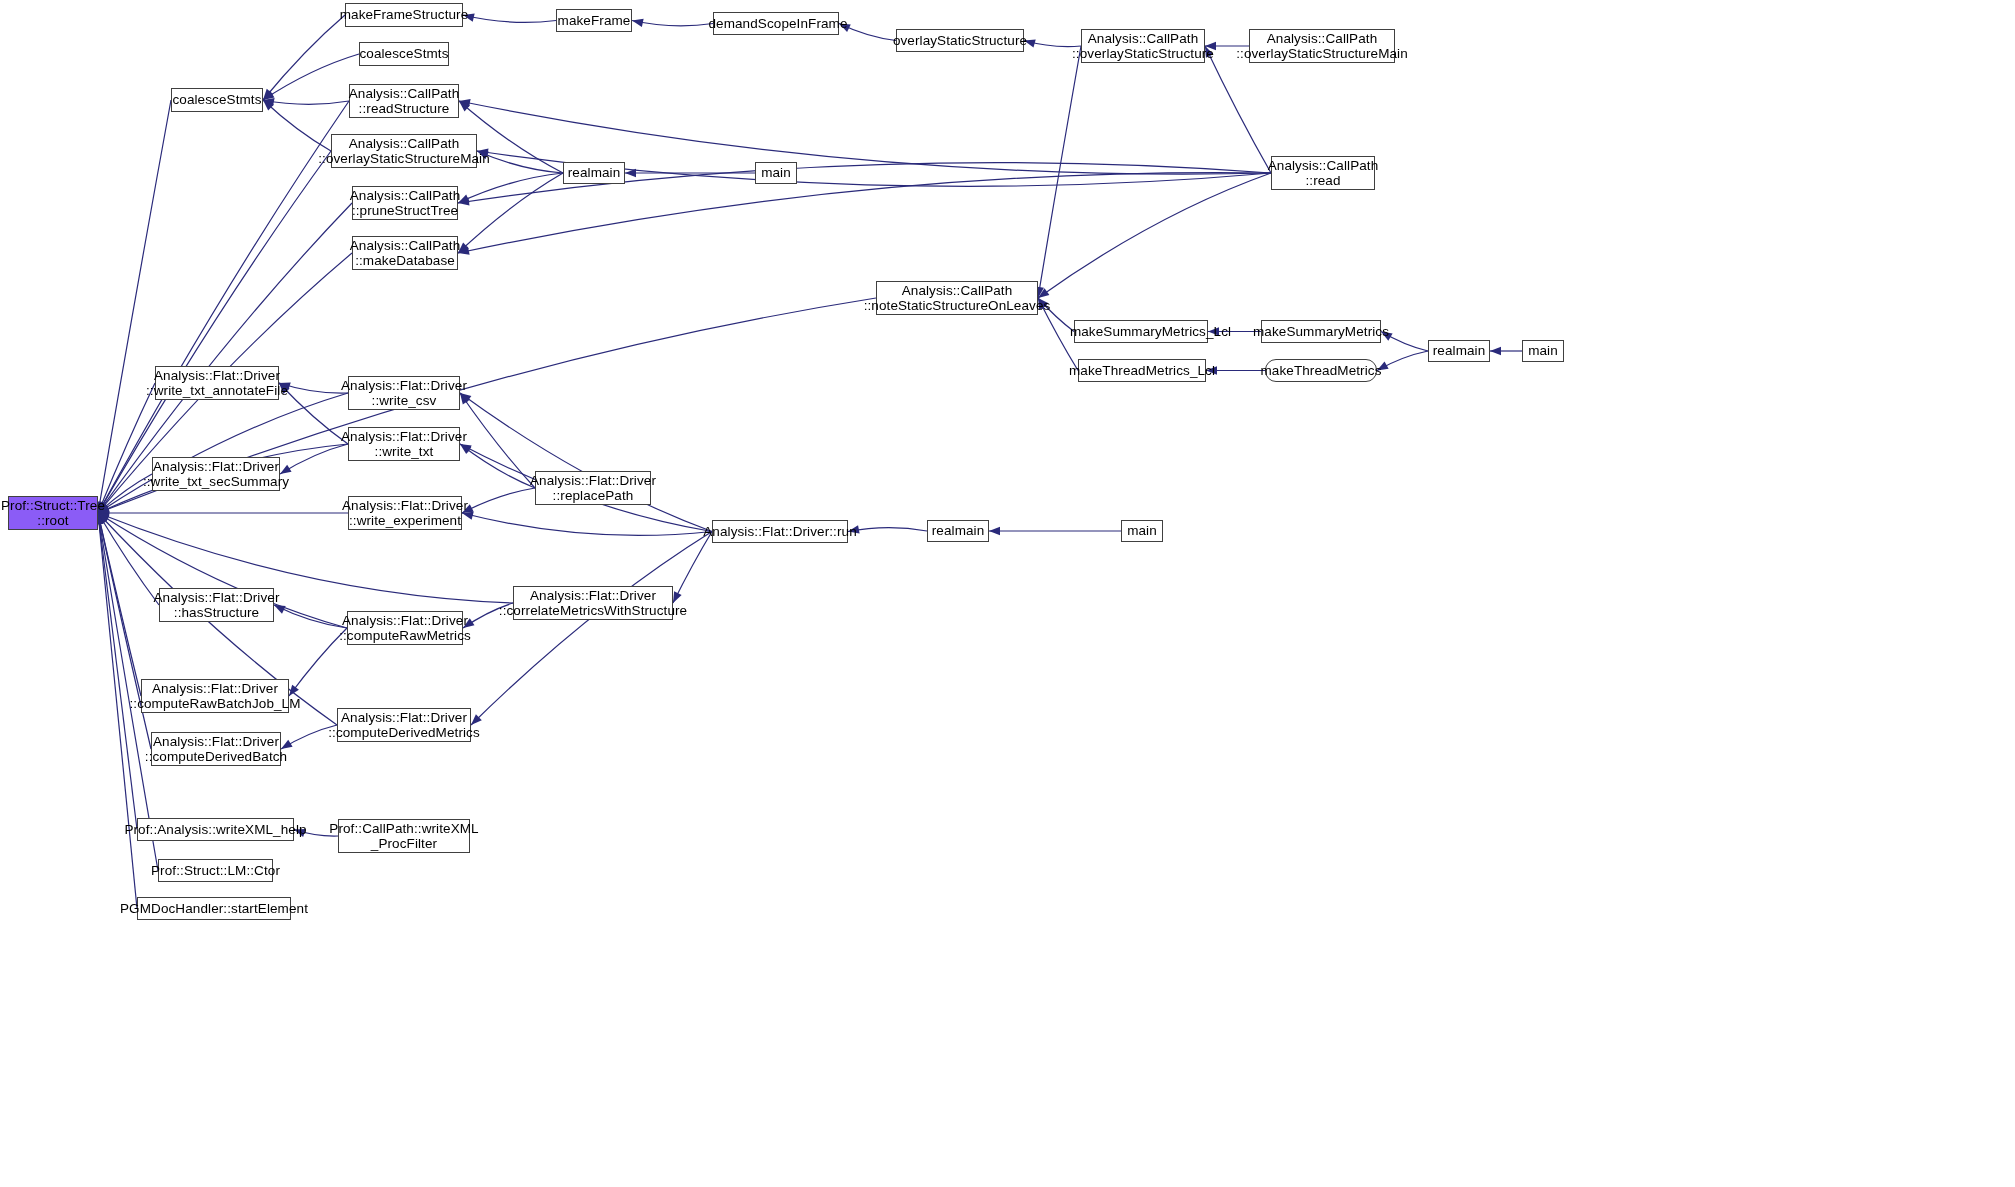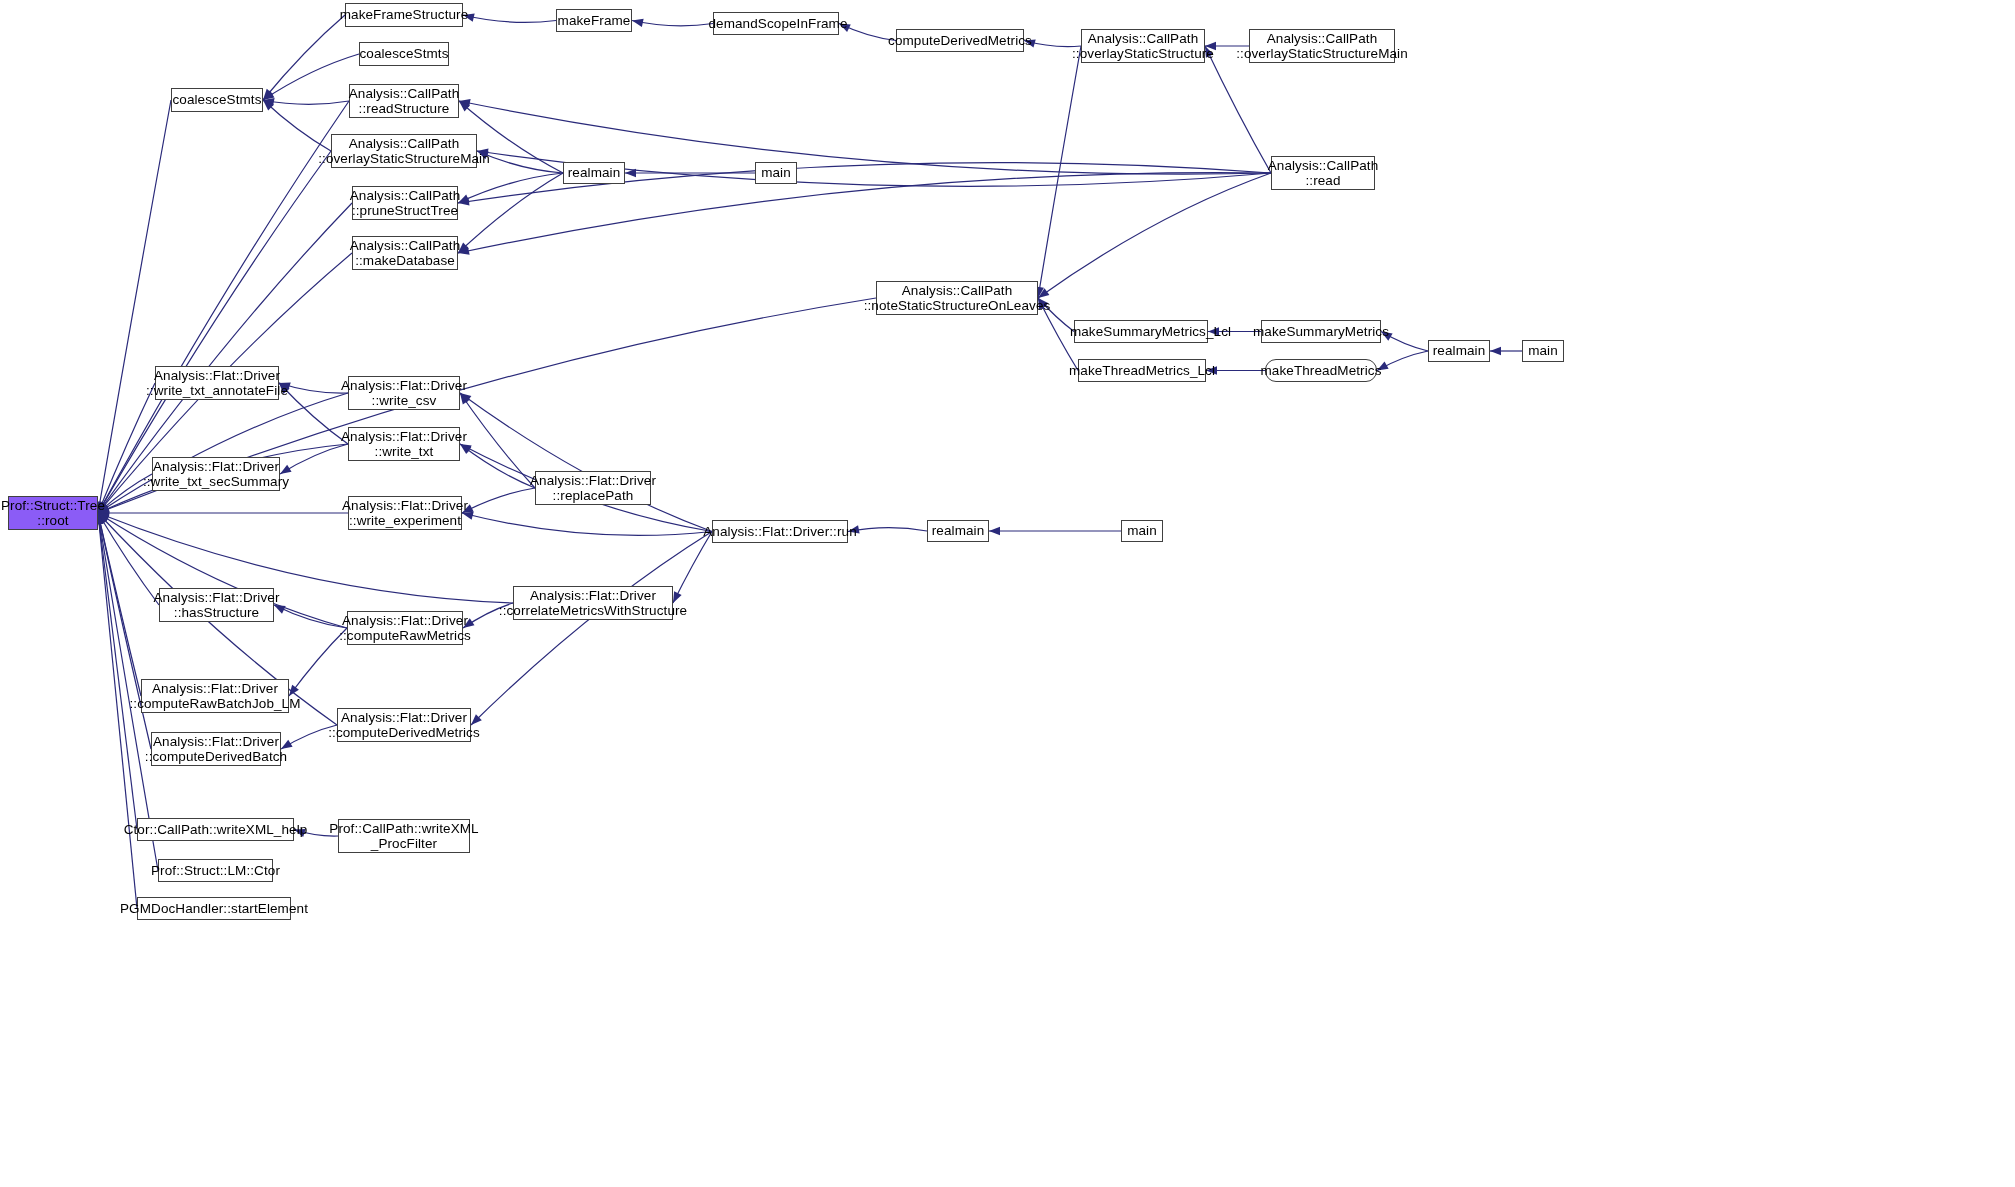--- a/index.html
+++ b/index.html
@@ -320,21 +320,21 @@
       <div class="node" style="left: 349px; top: 84px; width: 110px; height: 34px;"><span class="lbl">Analysis::CallPath
 ::readStructure</span></div>
       <div class="node" style="left: 331px; top: 134px; width: 146px; height: 34px;"><span class="lbl">Analysis::CallPath
 ::overlayStaticStructureMain</span></div>
       <div class="node" style="left: 352px; top: 186px; width: 106px; height: 34px;"><span class="lbl">Analysis::CallPath
 ::pruneStructTree</span></div>
       <div class="node" style="left: 352px; top: 236px; width: 106px; height: 34px;"><span class="lbl">Analysis::CallPath
 ::makeDatabase</span></div>
       <div class="node" style="left: 556px; top: 9px; width: 76px; height: 23px;"><span class="lbl">makeFrame</span></div>
       <div class="node" style="left: 713px; top: 12px; width: 126px; height: 23px; padding-left: 8px;"><span class="lbl">demandScopeInFrame</span></div>
-      <div class="node" style="left: 896px; top: 29px; width: 128px; height: 23px;"><span class="lbl">computeDerivedMetrics</span></div>
+      <div class="node" style="left: 896px; top: 29px; width: 128px; height: 23px;"><span class="lbl">overlayStaticStructure</span></div>
       <div class="node" style="left: 563px; top: 162px; width: 62px; height: 22px;"><span class="lbl">realmain</span></div>
       <div class="node" style="left: 755px; top: 162px; width: 42px; height: 22px;"><span class="lbl">main</span></div>
       <div class="node" style="left: 1081px; top: 29px; width: 124px; height: 34px;"><span class="lbl">Analysis::CallPath
 ::overlayStaticStructure</span></div>
       <div class="node" style="left: 1249px; top: 29px; width: 146px; height: 34px;"><span class="lbl">Analysis::CallPath
 ::overlayStaticStructureMain</span></div>
       <div class="node" style="left: 1271px; top: 156px; width: 104px; height: 34px;"><span class="lbl">Analysis::CallPath
 ::read</span></div>
       <div class="node" style="left: 876px; top: 281px; width: 162px; height: 34px;"><span class="lbl">Analysis::CallPath
 ::noteStaticStructureOnLeaves</span></div>
@@ -364,19 +364,19 @@
       <div class="node" style="left: 347px; top: 611px; width: 116px; height: 34px;"><span class="lbl">Analysis::Flat::Driver
 ::computeRawMetrics</span></div>
       <div class="node" style="left: 513px; top: 586px; width: 160px; height: 34px;"><span class="lbl">Analysis::Flat::Driver
 ::correlateMetricsWithStructure</span></div>
       <div class="node" style="left: 141px; top: 679px; width: 148px; height: 34px;"><span class="lbl">Analysis::Flat::Driver
 ::computeRawBatchJob_LM</span></div>
       <div class="node" style="left: 337px; top: 708px; width: 134px; height: 34px;"><span class="lbl">Analysis::Flat::Driver
 ::computeDerivedMetrics</span></div>
       <div class="node" style="left: 151px; top: 732px; width: 130px; height: 34px;"><span class="lbl">Analysis::Flat::Driver
 ::computeDerivedBatch</span></div>
-      <div class="node" style="left: 137px; top: 818px; width: 157px; height: 23px;"><span class="lbl">Ctor::CallPath::writeXML_help</span></div>
+      <div class="node" style="left: 137px; top: 818px; width: 157px; height: 23px;"><span class="lbl">Prof::Analysis::writeXML_help</span></div>
       <div class="node" style="left: 338px; top: 819px; width: 132px; height: 34px;"><span class="lbl">Prof::CallPath::writeXML
 _ProcFilter</span></div>
       <div class="node" style="left: 158px; top: 859px; width: 115px; height: 23px;"><span class="lbl">Prof::Struct::LM::Ctor</span></div>
       <div class="node" style="left: 137px; top: 897px; width: 154px; height: 23px;"><span class="lbl">PGMDocHandler::startElement</span></div>
     </div>
 </div>
 
 </body></html>

